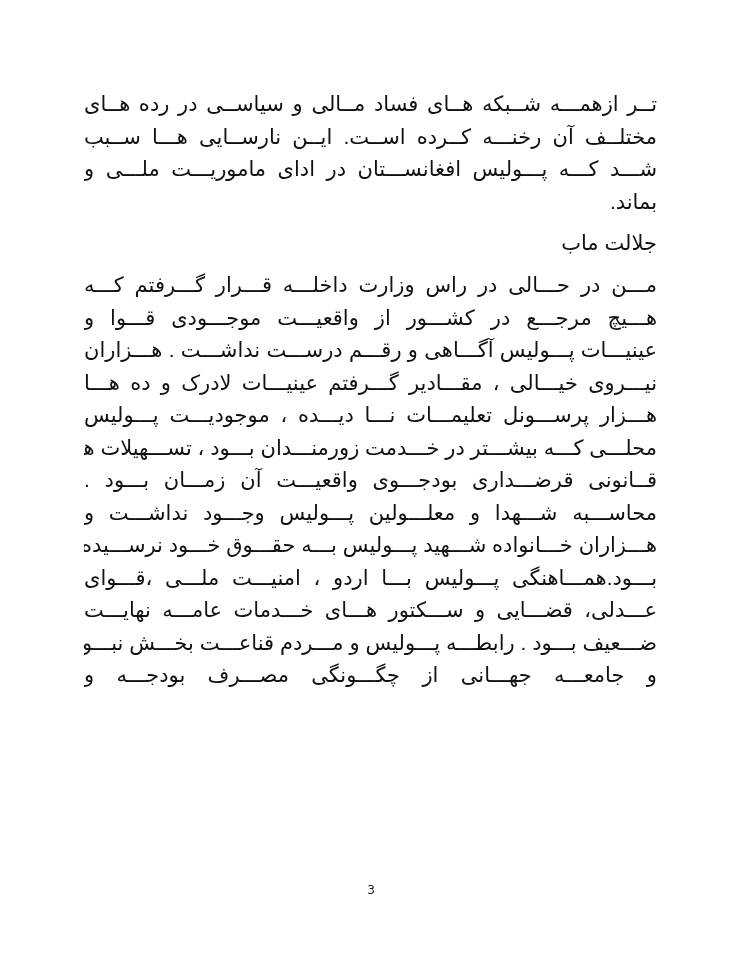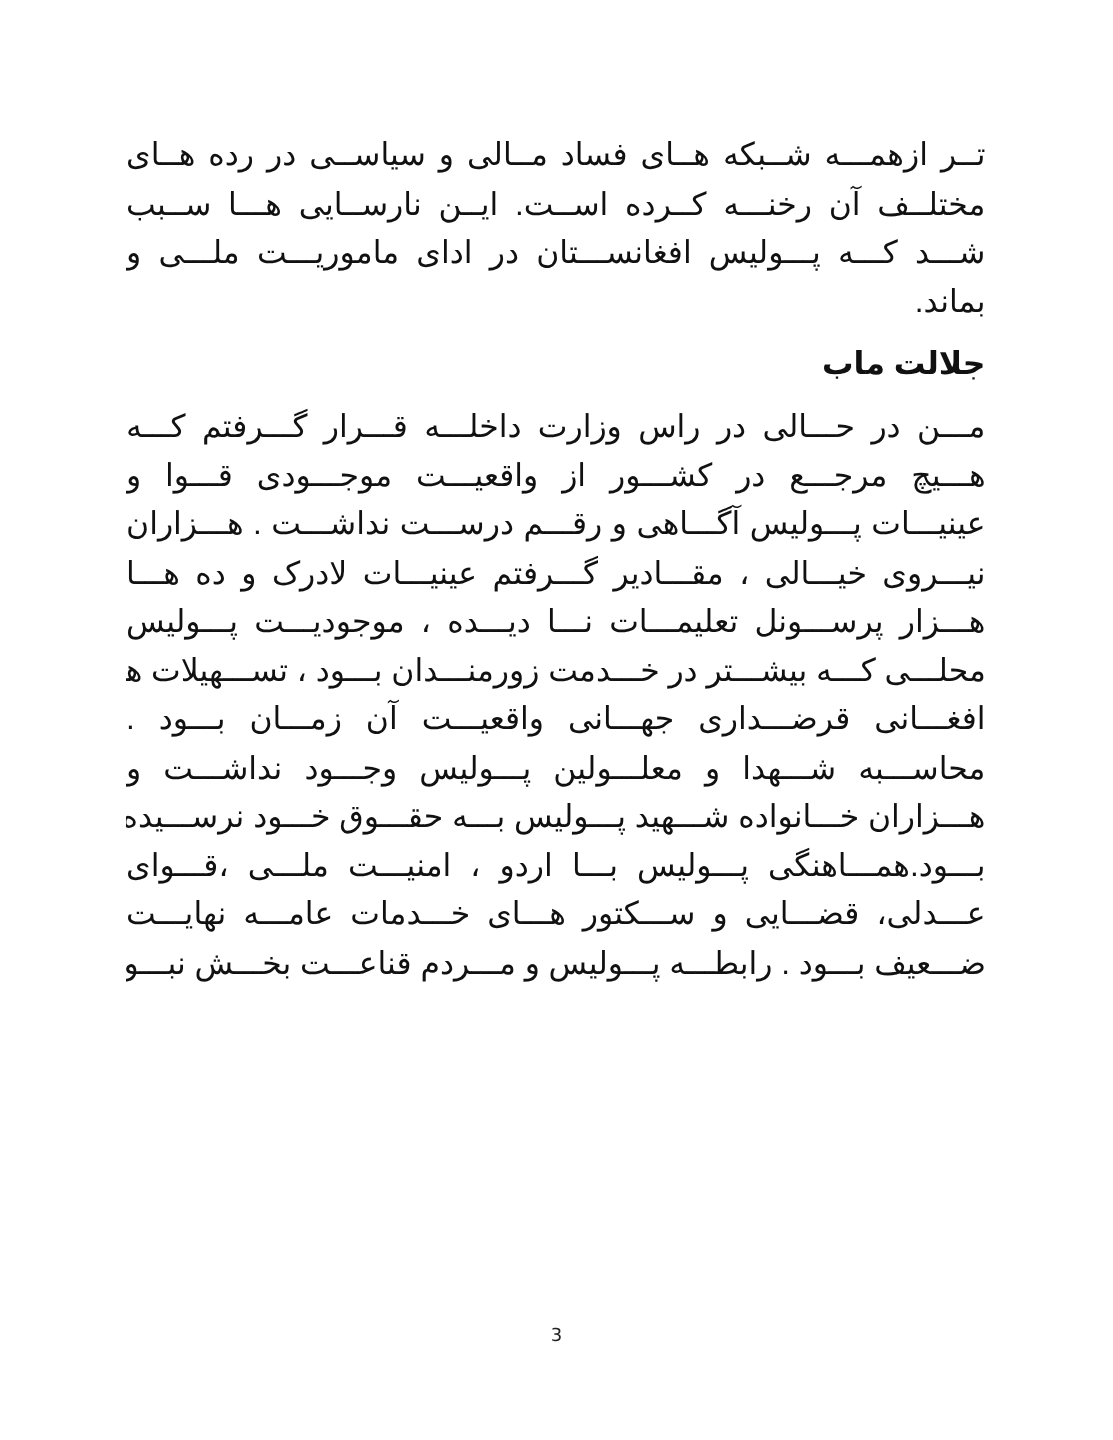--- a/index.html
+++ b/index.html
@@ -31,21 +31,21 @@
       text-align: justify;
       text-align-last: justify;
       overflow: hidden;
     }
     .line.last {
       text-align-last: right;
     }
     .heading {
       display: block;
       font-size: 21px;
-      font-weight: bold;
+      font-weight: normal;
       line-height: 32px;
       height: 32px;
       margin-top: 9px;
       margin-bottom: 10px;
       text-align: right;
     }
     .page-number {
       position: absolute;
       left: 0;
       width: 742px;
@@ -69,22 +69,23 @@
 
   <span class="heading">جلالت ماب</span>
 
   <div>
     <span class="line">مـــن در حـــالی در راس وزارت داخلـــه قـــرار گـــرفتم کـــه</span>
     <span class="line">هـــیچ مرجـــع در کشـــور از واقعیـــت موجـــودی قـــوا و</span>
     <span class="line">عینیـــات پـــولیس آگـــاهی و رقـــم درســـت نداشـــت . هـــزاران</span>
     <span class="line">نیـــروی خیـــالی ، مقـــادیر گـــرفتم عینیـــات لادرک و ده هـــا</span>
     <span class="line">هـــزار پرســـونل تعلیمـــات نـــا دیـــده ، موجودیـــت پـــولیس</span>
     <span class="line">محلـــی کـــه بیشـــتر در خـــدمت زورمنـــدان بـــود ، تســـهیلات هـــا</span>
-    <span class="line">افغـــانی قرضـــداری جهـــانی واقعیـــت آن زمـــان بـــود .</span>
+    <span class="line">قــانونی قرضـــداری بودجـــوی واقعیـــت آن زمـــان بـــود .</span>
     <span class="line">محاســـبه شـــهدا و معلـــولین پـــولیس وجـــود نداشـــت و</span>
     <span class="line">هـــزاران خـــانواده شـــهید پـــولیس بـــه حقـــوق خـــود نرســـیده</span>
     <span class="line">بـــود.همـــاهنگی پـــولیس بـــا اردو ، امنیـــت ملـــی ،قـــوای</span>
     <span class="line">عـــدلی، قضـــایی و ســـکتور هـــای خـــدمات عامـــه نهایـــت</span>
     <span class="line">ضـــعیف بـــود . رابطـــه پـــولیس و مـــردم قناعـــت بخـــش نبـــود</span>
+    <span class="line">و جامعـــه جهـــانی از چگـــونگی مصـــرف بودجـــه و</span>
   </div>
 </div>
 
 <div class="page-number">3</div>
 
 </body></html>

